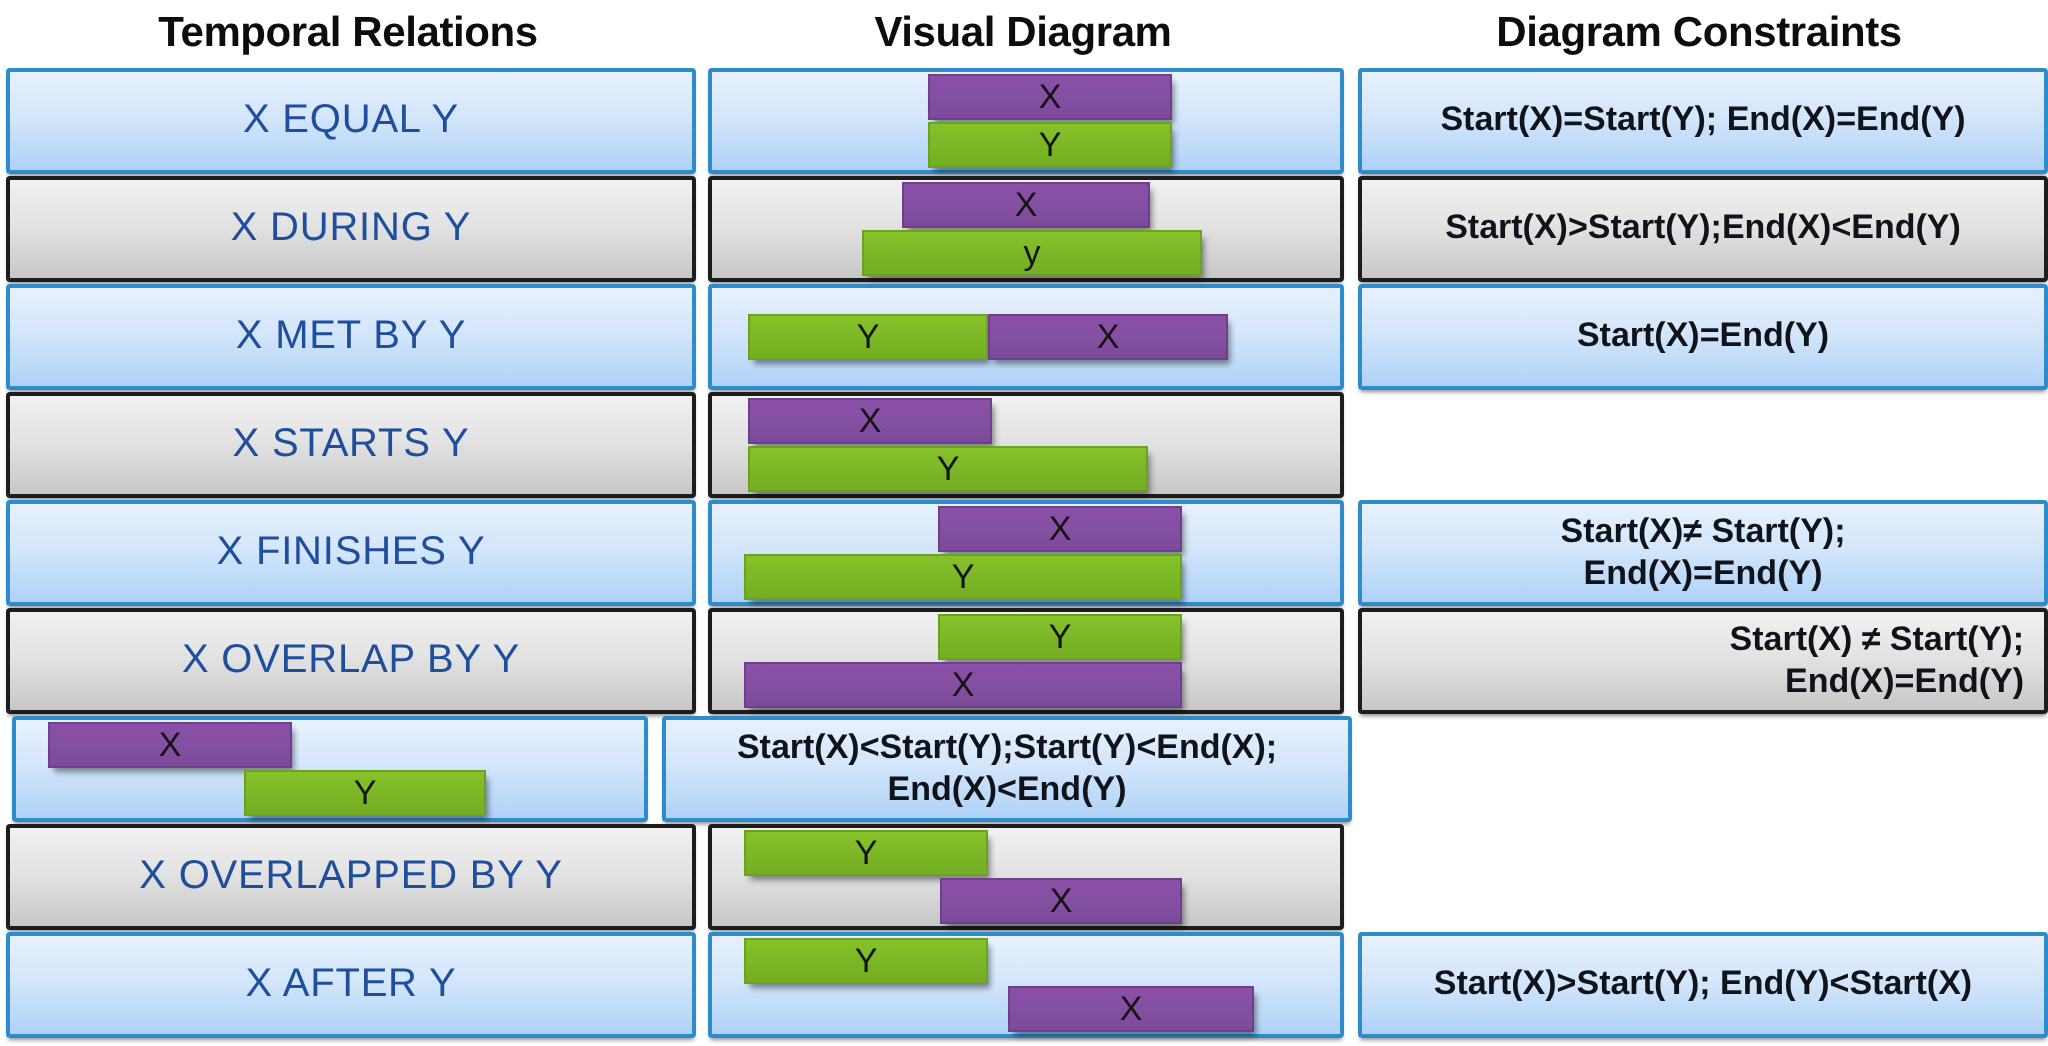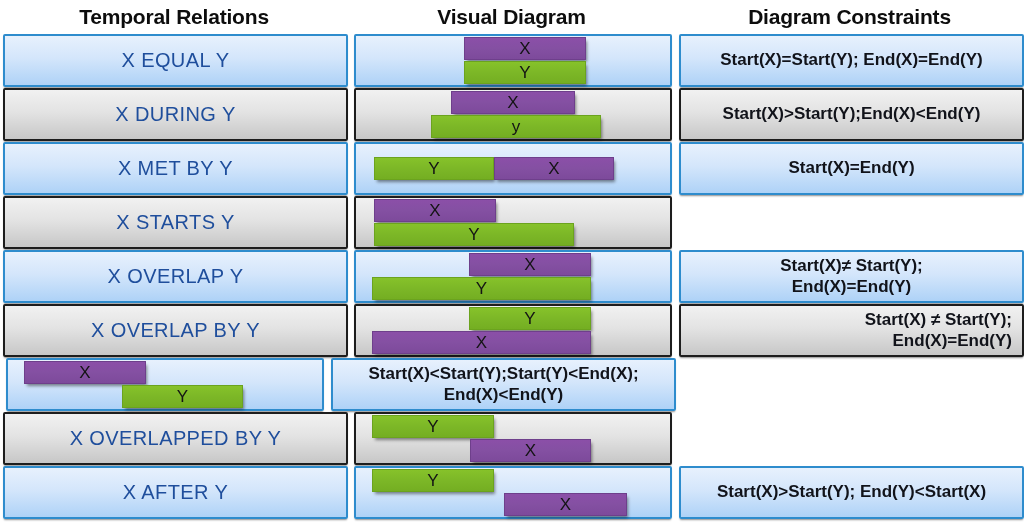--- a/index.html
+++ b/index.html
@@ -202,21 +202,21 @@
           <div class="bar x top" style="left: 18px; width: 122px;">
             <span>X</span>
           </div>
           <div class="bar y bottom" style="left: 18px; width: 200px;">
             <span>Y</span>
           </div>
         </div>
       </div>
       <div class="row blue">
         <div class="cell c1">
-          <span class="relation-label">X OVERLAP Y</span>
+          <span class="relation-label">X FINISHES Y</span>
         </div>
         <div class="cell c2 diagram">
           <div class="bar x top" style="left: 113px; width: 122px;">
             <span>X</span>
           </div>
           <div class="bar y bottom" style="left: 16px; width: 219px;">
             <span>Y</span>
           </div>
         </div>
         <div class="cell c3">

